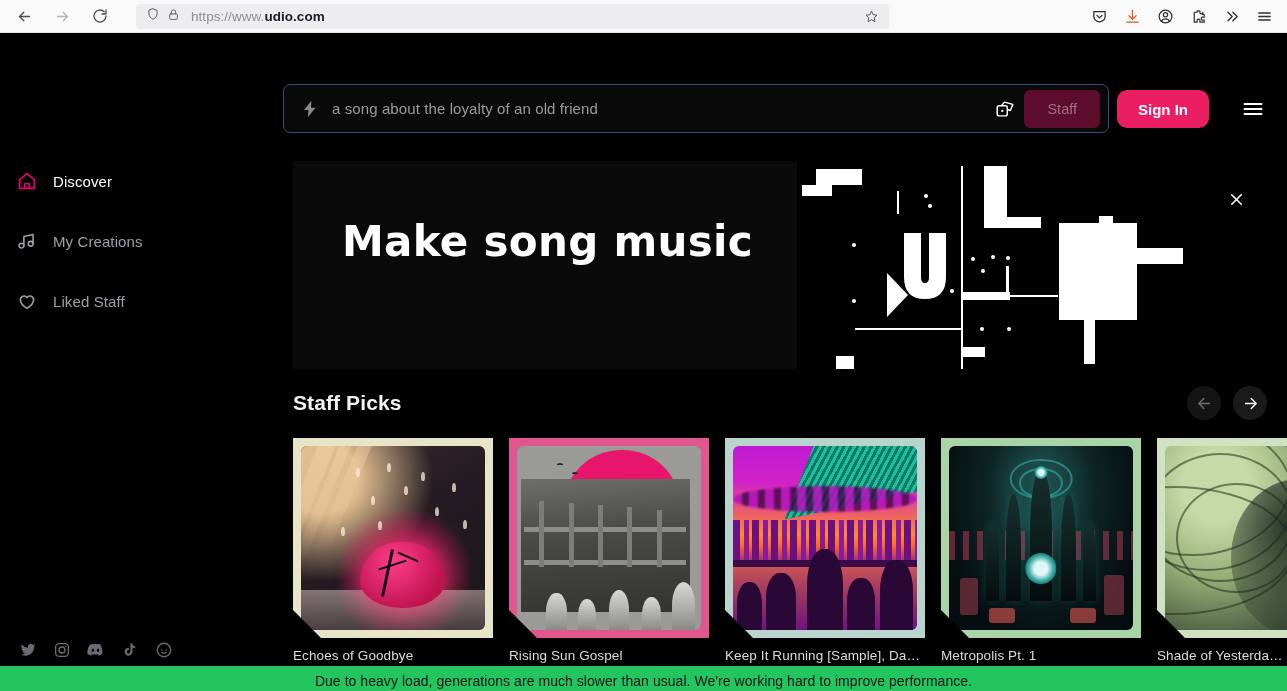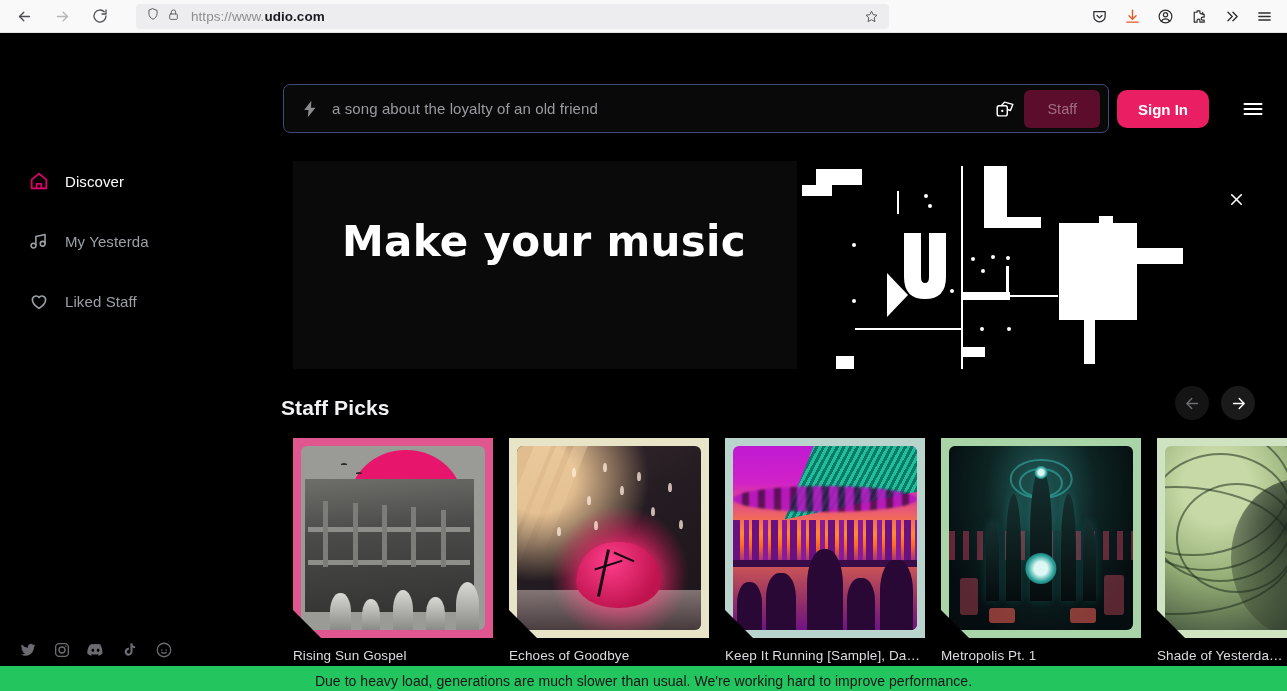--- a/index.html
+++ b/index.html
@@ -69,21 +69,21 @@
   
   .sidebar {
     width: 281px; flex: 0 0 281px;
     background: #000;
     position: relative;
     padding-top: 131px;
   }
   .side-item {
     display: flex; align-items: center;
     height: 34px;
-    padding-left: 26px;
+    padding-left: 14px;
     margin-bottom: 26px;
     cursor: pointer;
   }
   .side-ico {
     width: 26px; height: 26px;
     display: flex; align-items: center; justify-content: center;
     margin-right: 13px;
     color: #9aa0a6;
   }
   .side-ico.active { color: #e6006e; }
@@ -190,23 +190,23 @@
   }
   .hero-close {
     position: absolute; right: 18px; top: 25px;
     width: 26px; height: 26px; color: #fff;
     display:flex; align-items:center; justify-content:center;
     cursor: pointer; z-index: 3;
   }
 
   
   .sec-head {
-    position: absolute; left: 0; top: 353px;
+    position: absolute; left: 12px; top: 353px;
     width: 974px;
-    display: flex; align-items: flex-end;
+    display: flex; align-items: center;
   }
   .sec-title { font-size: 21px; font-weight: 600; color: #f2f2f5; letter-spacing:0.1px; }
   .sec-arrows { margin-left: auto; display: flex; gap: 12px; }
   .arrow {
     width: 34px; height: 34px; border-radius: 50%;
     background: #1a1a1a;
     display:flex; align-items:center; justify-content:center;
     color: #fff; cursor: pointer;
   }
   .arrow.dim { background:#141414; color: #6e6e72; }
@@ -420,21 +420,21 @@
       <span class="side-label active">Discover</span>
     </div>
     <div class="side-item">
       <span class="side-ico">
         <svg width="22" height="22" viewBox="0 0 24 24" fill="none" stroke="currentColor" stroke-width="1.7" stroke-linejoin="round">
             <circle cx="6" cy="17" r="2.6"></circle>
             <circle cx="16" cy="15" r="2.6"></circle>
             <path d="M8.6 17V7l10-2v10"></path>
           </svg>
       </span>
-      <span class="side-label">My Yesterda</span>
+      <span class="side-label">My Creations</span>
     </div>
     <div class="side-item">
       <span class="side-ico">
         <svg width="22" height="22" viewBox="0 0 24 24" fill="none" stroke="currentColor" stroke-width="1.8" stroke-linejoin="round">
             <path d="M12 20s-7.2-4.4-7.2-9.3A4 4 0 0 1 12 8.2a4 4 0 0 1 7.2 2.5C19.2 15.6 12 20 12 20z"></path>
           </svg>
       </span>
       <span class="side-label">Liked Staff</span>
     </div>
 
@@ -537,21 +537,21 @@
               <circle cx="185" cy="168" r="2"></circle>
             <circle cx="212" cy="168" r="2"></circle>
           </g>
           <g stroke="#fff" stroke-width="2" fill="none">
             <path d="M58 168 h107"></path>
             <path d="M213 135 h48"></path>
             <path d="M165 5 v203"></path>
           </g>
         </svg>
       </div>
-      <div class="hero-title">Make your music</div>
+      <div class="hero-title">Make song music</div>
       <div class="hero-close">
         <svg width="19" height="19" viewBox="0 0 24 24" fill="none" stroke="currentColor" stroke-width="2" stroke-linecap="round">
             <path d="M6 6l12 12"></path>
             <path d="M18 6L6 18"></path>
           </svg>
       </div>
     </div>
 
     <div class="sec-head">
       <div class="sec-title">Staff Picks</div>
@@ -565,20 +565,50 @@
         <div class="arrow">
           <svg width="17" height="17" viewBox="0 0 24 24" fill="none" stroke="currentColor" stroke-width="2" stroke-linecap="round" stroke-linejoin="round">
               <path d="M5 12h14"></path>
               <path d="M13 5l7 7-7 7"></path>
             </svg>
         </div>
       </div>
     </div>
 
     <div class="cards">
+
+      <div class="card">
+        <div class="thumb" style="background:#e8e4c8">
+          <div class="thumb-inner">
+            <div class="art1">
+              <div class="ray" style="left:-4%;top:-6%;width:16px;height:78%"></div>
+              <div class="ray" style="left:9%;top:-6%;width:10px;height:72%"></div>
+              <div class="ray" style="left:20%;top:-6%;width:13px;height:66%"></div>
+              <div class="drop" style="left:30%;top:12%"></div>
+                <div class="drop" style="left:38%;top:27%"></div>
+              <div class="drop" style="left:47%;top:9%"></div>
+                <div class="drop" style="left:56%;top:22%"></div>
+              <div class="drop" style="left:65%;top:14%"></div>
+                <div class="drop" style="left:73%;top:33%"></div>
+              <div class="drop" style="left:82%;top:20%"></div>
+                <div class="drop" style="left:88%;top:40%"></div>
+              <div class="drop" style="left:22%;top:44%"></div>
+                <div class="drop" style="left:42%;top:41%"></div>
+              <div class="floor"></div>
+              <div class="heart"></div>
+              <div class="crack" style="left:46%;top:56%;width:3px;height:26%;transform:rotate(12deg)"></div>
+              <div class="crack" style="left:42%;top:64%;width:16%;height:2px;transform:rotate(-18deg)"></div>
+              <div class="crack" style="left:52%;top:60%;width:12%;height:2px;transform:rotate(24deg)"></div>
+            </div>
+          </div>
+          <div class="notch"></div>
+        </div>
+        <div class="card-title">Echoes of Goodbye</div>
+        <div class="card-sub">Staff</div>
+      </div>
 
       <div class="card">
         <div class="thumb" style="background:#e0568f">
           <div class="thumb-inner">
             <div class="art2">
               <div class="sun"></div>
               <div class="bird" style="left:22%;top:9%"></div>
                 <div class="bird" style="left:30%;top:14%"></div>
               <div class="bird" style="left:62%;top:18%"></div>
                 <div class="bird" style="left:70%;top:25%"></div>
@@ -599,50 +629,20 @@
               <div class="fig" style="left:84%;width:13%;height:26%"></div>
             </div>
           </div>
           <div class="notch"></div>
         </div>
         <div class="card-title">Rising Sun Gospel</div>
         <div class="card-sub">Justine</div>
       </div>
 
       <div class="card">
-        <div class="thumb" style="background:#e8e4c8">
-          <div class="thumb-inner">
-            <div class="art1">
-              <div class="ray" style="left:-4%;top:-6%;width:16px;height:78%"></div>
-              <div class="ray" style="left:9%;top:-6%;width:10px;height:72%"></div>
-              <div class="ray" style="left:20%;top:-6%;width:13px;height:66%"></div>
-              <div class="drop" style="left:30%;top:12%"></div>
-                <div class="drop" style="left:38%;top:27%"></div>
-              <div class="drop" style="left:47%;top:9%"></div>
-                <div class="drop" style="left:56%;top:22%"></div>
-              <div class="drop" style="left:65%;top:14%"></div>
-                <div class="drop" style="left:73%;top:33%"></div>
-              <div class="drop" style="left:82%;top:20%"></div>
-                <div class="drop" style="left:88%;top:40%"></div>
-              <div class="drop" style="left:22%;top:44%"></div>
-                <div class="drop" style="left:42%;top:41%"></div>
-              <div class="floor"></div>
-              <div class="heart"></div>
-              <div class="crack" style="left:46%;top:56%;width:3px;height:26%;transform:rotate(12deg)"></div>
-              <div class="crack" style="left:42%;top:64%;width:16%;height:2px;transform:rotate(-18deg)"></div>
-              <div class="crack" style="left:52%;top:60%;width:12%;height:2px;transform:rotate(24deg)"></div>
-            </div>
-          </div>
-          <div class="notch"></div>
-        </div>
-        <div class="card-title">Echoes of Goodbye</div>
-        <div class="card-sub">Staff</div>
-      </div>
-
-      <div class="card">
         <div class="thumb" style="background:#b9d4cd">
           <div class="thumb-inner">
             <div class="art3">
               <div class="aurora"></div>
               <div class="cloudz"></div>
               <div class="skyline"></div>
               <div class="water"></div>
               <div class="rail"></div>
               <div class="sil" style="left:2%;width:14%;height:26%"></div>
               <div class="sil" style="left:18%;width:16%;height:31%"></div>

